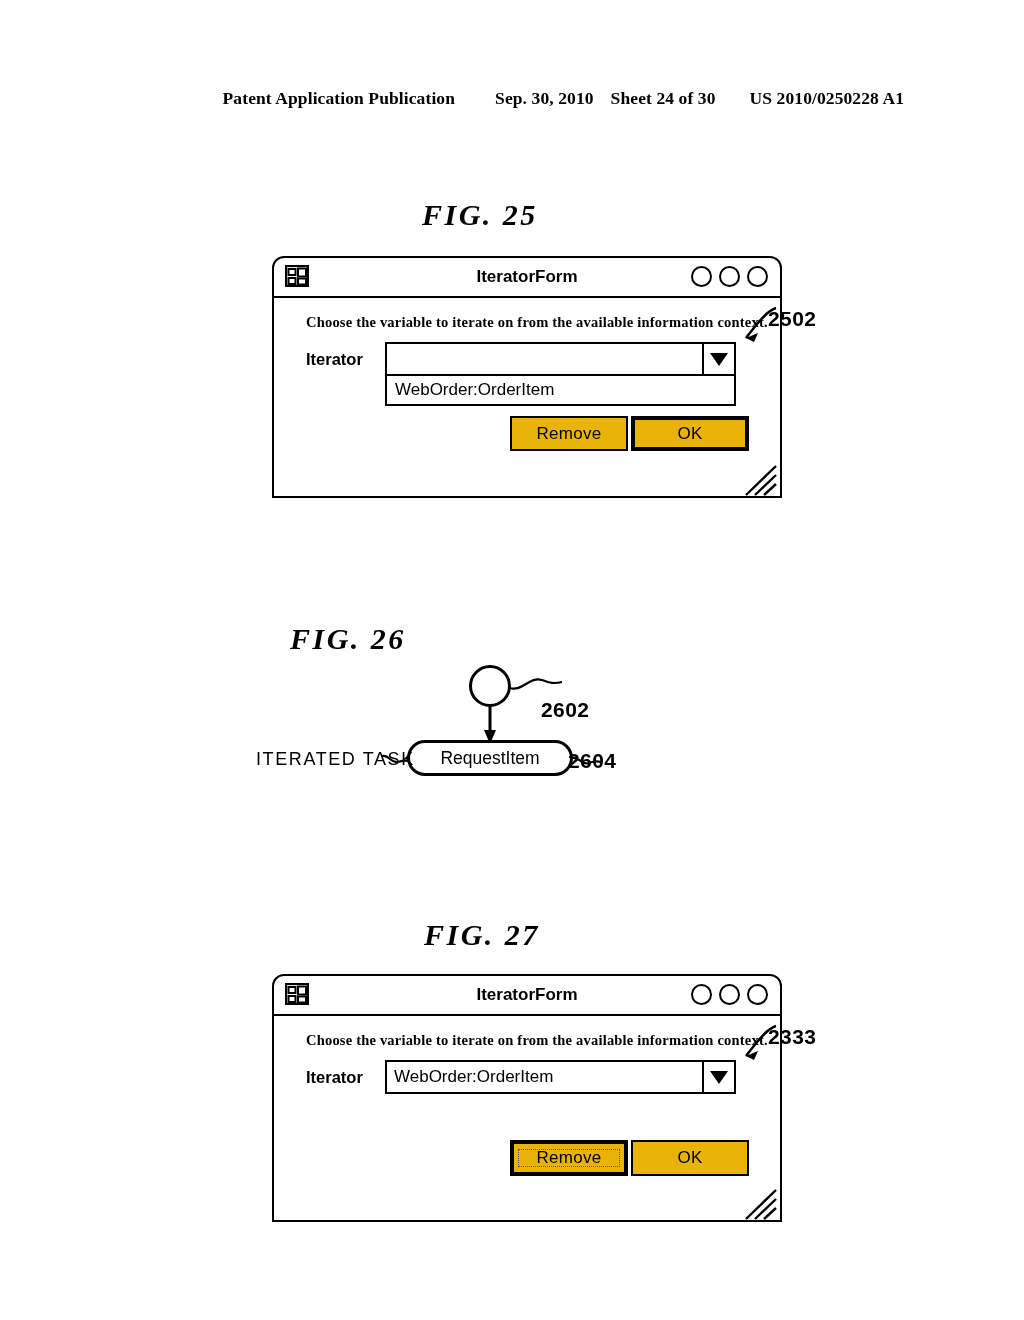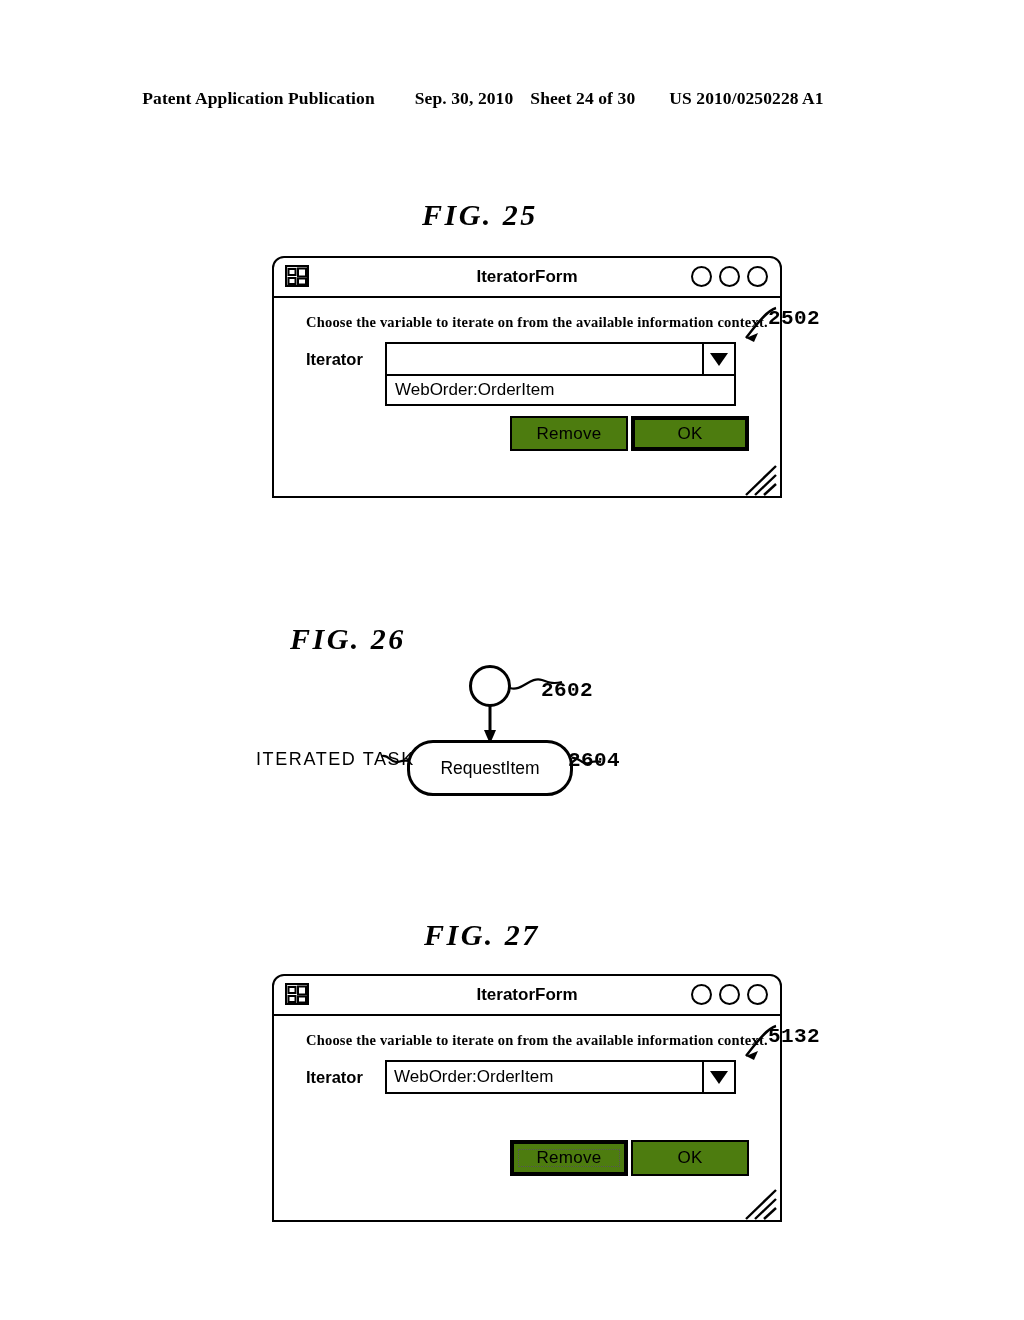--- a/index.html
+++ b/index.html
@@ -15,27 +15,26 @@
     color: #000000;
     overflow: hidden;
   }
 
   
   .pub-header {
     position: absolute;
     top: 88px;
     left: 0;
     width: 904px;
-    text-align: center;
+    text-align: right;
     font-family: "Liberation Serif", serif;
     font-weight: bold;
     font-size: 17.5px;
     letter-spacing: 0.1px;
     white-space: nowrap;
-    margin-left: 31px;
   }
   .pub-header .seg { display: inline-block; }
   .gap-lg { display: inline-block; width: 34px; }
   .gap-md { display: inline-block; width: 17px; }
   .gap-xl { display: inline-block; width: 40px; }
 
   
   .fig-caption {
     position: absolute;
     font-family: "Liberation Serif", serif;
@@ -163,21 +162,21 @@
     padding: 4px 0 4px 8px;
     font-family: "Liberation Sans", sans-serif;
     font-size: 17px;
     white-space: nowrap;
   }
 
   .dlg-btn {
     position: absolute;
     box-sizing: border-box;
     border: 2.5px solid #000;
-    background: #4d7c0f;
+    background: #eab308;
     display: flex;
     align-items: center;
     justify-content: center;
     font-family: "Liberation Sans", sans-serif;
     font-size: 17px;
     font-weight: normal;
     letter-spacing: 0.3px;
   }
   .dlg-btn.default {
     border-width: 4px;
@@ -199,21 +198,21 @@
     position: absolute;
     right: 3px;
     bottom: 2px;
     width: 34px;
     height: 32px;
   }
 
   
   .callout-num {
     position: absolute;
-    font-family: Liberation Mono, monospace;
+    font-family: Liberation Sans, sans-serif;
     font-size: 21px;
     font-weight: bold;
     letter-spacing: 0.4px;
     white-space: nowrap;
   }
   .leader {
     position: absolute;
     pointer-events: none;
   }
 
@@ -307,28 +306,28 @@
 </svg>
 <div class="callout-num" style="left:768px; top:307px;">2502</div>
 
 <div class="fig-caption" id="fig26-caption">FIG.  26</div>
 
 <div class="start-circle" style="left:469px; top:665px; width:42px; height:42px;"></div>
 
 <svg class="leader" style="left:508px; top:670px;" width="60" height="30" viewBox="0 0 60 30">
   <path d="M2 18 C 14 22, 22 6, 34 10 C 42 13, 46 14, 54 12" fill="none" stroke="#000" stroke-width="2.2"></path>
 </svg>
-<div class="callout-num" style="left:541px; top:679px;">2602</div>
+<div class="callout-num" style="left:541px; top:698px;">2602</div>
 
 <svg class="leader" style="left:478px; top:704px;" width="26" height="42" viewBox="0 0 26 42">
   <line x1="12" y1="0" x2="12" y2="31" stroke="#000" stroke-width="3"></line>
   <path d="M12 40 L 6 26 L 18 26 Z" fill="#000"></path>
 </svg>
 
-<div class="task-node" style="left:407px; top:740px; width:166px; height:56px;">
+<div class="task-node" style="left:407px; top:740px; width:166px; height:36px;">
   <span>RequestItem</span>
 </div>
 
 <div class="fig26-label" style="left:256px; top:749px;">ITERATED TASK</div>
 
 <svg class="leader" style="left:381px; top:748px;" width="30" height="24" viewBox="0 0 30 24">
   <path d="M1 8 C 8 6, 10 16, 17 14 C 22 12.5, 24 12, 28 13" fill="none" stroke="#000" stroke-width="2.2"></path>
 </svg>
 
 <svg class="leader" style="left:571px; top:748px;" width="32" height="24" viewBox="0 0 32 24">
@@ -378,13 +377,13 @@
         <line x1="33" y1="20" x2="21" y2="31" stroke="#000" stroke-width="2.4"></line>
       </svg>
     </span>
   </div>
 </div>
 
 <svg class="leader" style="left:728px; top:1018px;" width="60" height="60" viewBox="0 0 60 60">
   <path d="M48 8 C 40 10, 30 22, 18 38" fill="none" stroke="#000" stroke-width="2.4"></path>
   <path d="M18 38 L 30 33 L 26 42 Z" fill="#000"></path>
 </svg>
-<div class="callout-num" style="left:768px; top:1025px;">5132</div>
+<div class="callout-num" style="left:768px; top:1025px;">2333</div>
 
 </body></html>

